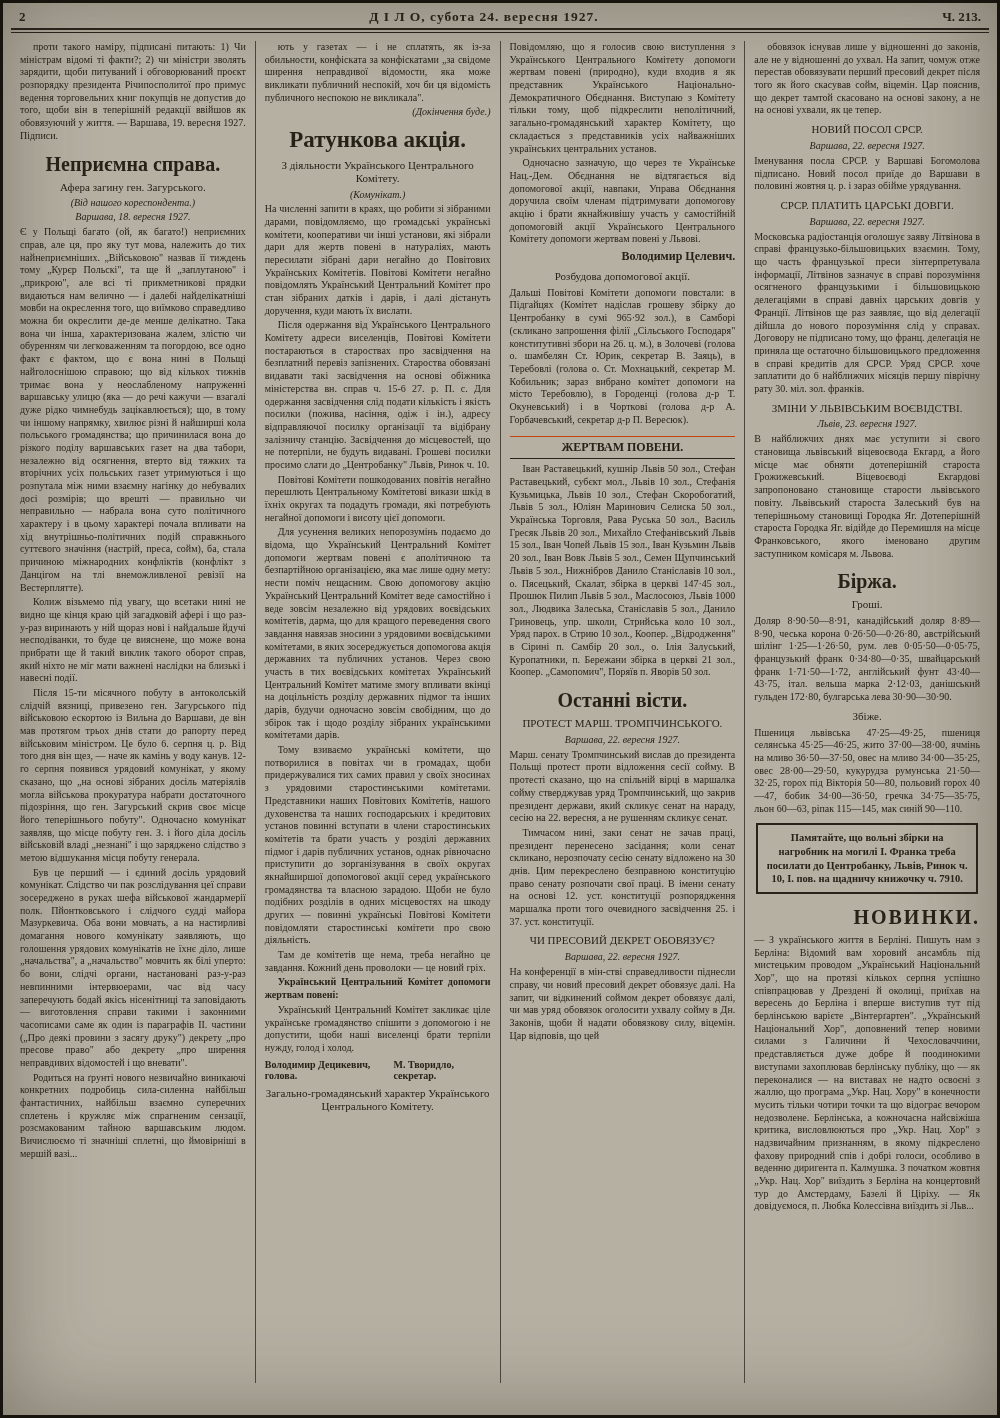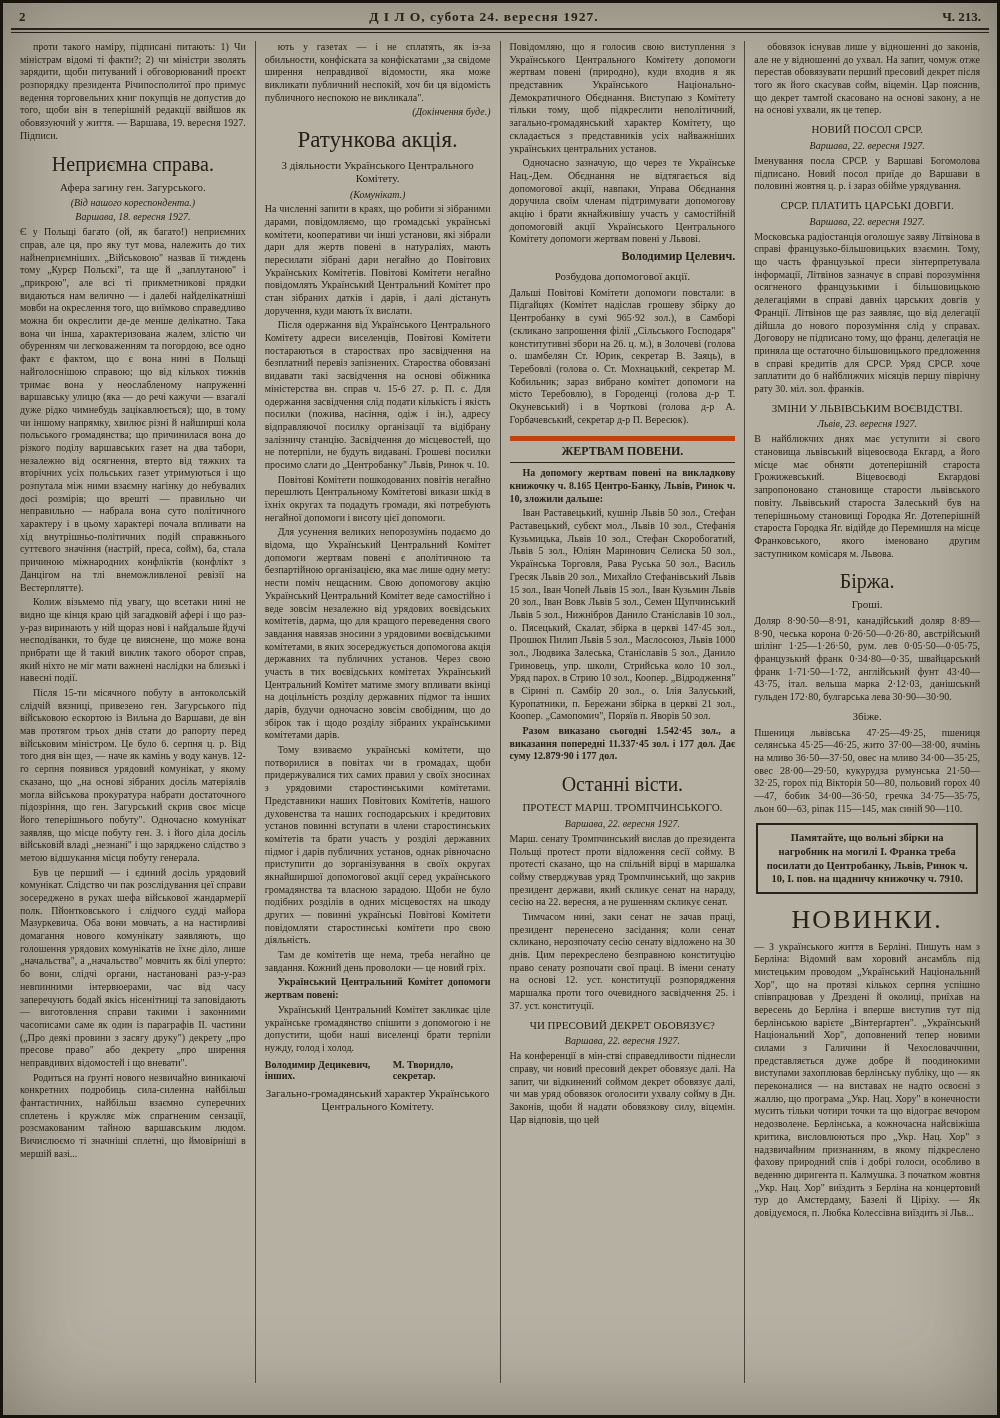--- a/index.html
+++ b/index.html
@@ -38,33 +38,33 @@
   }
   .col + .col{border-left:1px solid #4a453a;}
   p.body{
     font-size:10px;line-height:1.27;
     text-align:justify;text-indent:13px;
     margin:0 0 2px 0;
   }
   p.lead{text-indent:0;}
   p.bold-para{font-weight:bold;}
   h2.headline{
-    text-align:center;font-weight:normal;
+    text-align:center;font-weight:bold;
     font-size:20px;margin:10px 0 4px 0;line-height:1.1;
   }
   h2.headline-lg{font-size:23px;}
-  h2.headline-xl{font-size:26px;letter-spacing:2px;margin:12px 0 6px 0;}
+  h2.headline-xl{font-size:20px;letter-spacing:2px;margin:12px 0 6px 0;text-align:right;}
   h3.subhead{
     text-align:center;font-weight:normal;
     font-size:11px;margin:6px 0 3px 0;line-height:1.25;
   }
   h3.section-head{
     text-align:center;font-weight:bold;font-size:12px;
     margin:10px 0 4px 0;padding:3px 0;
-    border-top:5px solid #c2410c;border-bottom:1px solid #27221a;
+    border-top:1px solid #c2410c;border-bottom:1px solid #27221a;
   }
   .subhead-italic{
     text-align:center;font-style:italic;font-size:10px;margin:2px 0 3px 0;
   }
   .dateline{
     text-align:center;font-style:italic;font-size:10px;margin:2px 0 4px 0;
   }
   .note-right{
     text-align:right;font-style:italic;font-size:10px;margin:1px 0 0 0;
   }
@@ -113,35 +113,33 @@
         <div class="subhead-italic">(Комунікат.)</div>
         <p class="body lead">На численні запити в краях, що робити зі зібраними дарами, повідомляємо, що громадські українські комітети, кооперативи чи інші установи, які зібрали дари для жертв повені в натураліях, мають пересилати зібрані дари негайно до Повітових Українських Комітетів. Повітові Комітети негайно повідомлять Український Центральний Комітет про стан зібраних датків і дарів, і далі дістануть доручення, куди мають їх вислати.</p>
         <p class="body">Після одержання від Українського Центрального Комітету адреси виселенців, Повітові Комітети постараються в староствах про засвідчення на безплатний перевіз запізнених. Староства обовязані видавати такі засвідчення на основі обіжника міністерства вн. справ ч. 15-6 27. р. П. с. Для одержання засвідчення слід подати кількість і якість посилки (пожива, насіння, одіж і ін.), адресу відправляючої посилку організації та відібрану залізничу станцію. Засвідчення до місцевостей, що не потерпіли, не будуть видавані. Грошеві посилки просимо слати до „Центробанку" Львів, Ринок ч. 10.</p>
         <p class="body">Повітові Комітети пошкодованих повітів негайно перешлють Центральному Комітетові викази шкід в їхніх округах та подадуть громади, які потребують негайної допомоги і висоту цієї допомоги.</p>
         <p class="body">Для усунення великих непорозумінь подаємо до відома, що Український Центральний Комітет допомоги жертвам повені є аполітичною та безпартійною організацією, яка має лише одну мету: нести поміч нещасним. Свою допомогову акцію Український Центральний Комітет веде самостійно і веде зовсім незалежно від урядових воєвідських комітетів, дарма, що для кращого переведення свого завдання навязав зносини з урядовими воєвідськими комітетами, в яких зосереджується допомогова акція державних та публичних установ. Через свою участь в тих воєвідських комітетах Український Центральний Комітет матиме змогу впливати вкінці на доцільність розділу державних підмог та інших дарів, будучи одночасно зовсім свобідним, що до збірок так і щодо розділу зібраних українськими комітетами дарів.</p>
         <p class="body">Тому взиваємо українські комітети, що потворилися в повітах чи в громадах, щоби придержувалися тих самих правил у своїх зносинах з урядовими старостинськими комітетами. Представники наших Повітових Комітетів, нашого духовенства та наших господарських і кредитових установ повинні вступати в члени старостинських комітетів та брати участь у розділі державних підмог і дарів публичних установ, однак рівночасно приступити до зорганізування в своїх округах якнайширшої допомогової акції серед українського громадянства та власною зарадою. Щоби не було подібних розділів в одних місцевостях на шкоду других — повинні українські Повітові Комітети повідомляти старостинські комітети про свою діяльність.</p>
         <p class="body">Там де комітетів ще нема, треба негайно це завдання. Кожний день проволоки — це новий гріх.</p>
         <p class="body bold-para">Український Центральний Комітет допомоги жертвам повені:</p>
         <p class="body">Український Центральний Комітет закликає ціле українське громадянство спішити з допомогою і не допустити, щоби наші виселенці брати терпіли нужду, голод і холод.</p>
         <div class="sig-row">
-          <span>Володимир Децикевич, інших.</span>
+          <span>Володимир Децикевич, голова.</span>
           <span>М. Творидло, секретар.</span>
         </div>
         <h3 class="subhead">Загально-громадянський характер Українського Центрального Комітету.</h3>
       </div>
       <div class="col">
         <p class="body lead">Повідомляю, що я голосив свою виступлення з Українського Центрального Комітету допомоги жертвам повені (природно), куди входив я як представник Українського Національно-Демократичного Обєднання. Виступаю з Комітету тільки тому, щоб підкреслити неполітичний, загально-громадянський характер Комітету, що складається з представників усіх найважніших українських центральних установ.</p>
         <p class="body">Одночасно зазначую, що через те Українське Нац.-Дем. Обєднання не відтягається від допомогової акції, навпаки, Управа Обєднання доручила своїм членам підтримувати допомогову акцію і брати якнайживішу участь у самостійній допомоговій акції Українського Центрального Комітету допомоги жертвам повені у Львові.</p>
         <div class="sig-right">Володимир Целевич.</div>
         <h3 class="subhead">Розбудова допомогової акції.</h3>
         <p class="body lead">Дальші Повітові Комітети допомоги повстали: в Підгайцях (Комітет надіслав грошеву збірку до Центробанку в сумі 965·92 зол.), в Самборі (скликано запрошення філії „Сільського Господаря" конститутивні збори на 26. ц. м.), в Золочеві (голова о. шамбелян Ст. Юрик, секретар В. Заяць), в Теребовлі (голова о. Ст. Мохнацький, секретар М. Кобильник; зараз вибрано комітет допомоги на місто Теребовлю), в Городенці (голова д-р Т. Окуневський) і в Чорткові (голова д-р А. Горбачевський, секретар д-р П. Вересюк).</p>
         <h3 class="section-head">ЖЕРТВАМ ПОВЕНИ.</h3>
-        <p class="body bold-para">На допомогу жертвам повені на викладкову книжочку ч. 8.165 Центро-Банку, Львів, Ринок ч. 10, зложили дальше:</p>
         <p class="body">Іван Раставецький, кушнір Львів 50 зол., Стефан Раставецький, субєкт мол., Львів 10 зол., Стефанія Кузьмицька, Львів 10 зол., Стефан Скоробогатий, Львів 5 зол., Юліян Маринович Селиска 50 зол., Українська Торговля, Рава Руська 50 зол., Василь Гресяк Львів 20 зол., Михайло Стефанівський Львів 15 зол., Іван Чопей Львів 15 зол., Іван Кузьмин Львів 20 зол., Іван Вовк Львів 5 зол., Семен Щупчинський Львів 5 зол., Нижнібров Данило Станіславів 10 зол., о. Пясецький, Скалат, збірка в церкві 147·45 зол., Прошюк Пилип Львів 5 зол., Маслосоюз, Львів 1000 зол., Людвика Залеська, Станіславів 5 зол., Данило Гриновець, упр. школи, Стрийська коло 10 зол., Уряд парох. в Стрию 10 зол., Коопер. „Відродження" в Сірині п. Самбір 20 зол., о. Ілія Залуський, Куропатники, п. Бережани збірка в церкві 21 зол., Коопер. „Самопомич", Поряїв п. Яворів 50 зол.</p>
-        <p class="body bold-para">Разом виказано сьогодні 1.542·45 зол., а виказання попередні 11.337·45 зол. і 177 дол. Дає суму 12.879·90 і 177 дол.</p>
         <h2 class="headline">Останні вісти.</h2>
         <h3 class="subhead">ПРОТЕСТ МАРШ. ТРОМПЧИНСЬКОГО.</h3>
         <div class="dateline">Варшава, 22. вересня 1927.</div>
         <p class="body lead">Марш. сенату Тромпчинський вислав до президента Польщі протест проти відложення сесії сойму. В протесті сказано, що на спільній вірці в маршалка сойму стверджував уряд Тромпчинський, що закрив президент держави, який скликує сенат на нараду, сесію на 22. вересня, а не рушенням скликує сенат.</p>
         <p class="body">Тимчасом нині, заки сенат не зачав праці, президент перенесено засідання; коли сенат скликано, нерозпочату сесію сенату відложено на 30 днів. Цим перекреслено безправною конституцію право сенату розпочати свої праці. В імени сенату на основі 12. уст. конституції розпорядження маршалка проти того очевидного засвідчення 25. і 37. уст. конституції.</p>
         <h3 class="subhead">ЧИ ПРЕСОВИЙ ДЕКРЕТ ОБОВЯЗУЄ?</h3>
         <div class="dateline">Варшава, 22. вересня 1927.</div>
         <p class="body lead">На конференції в мін-стві справедливости піднесли справу, чи новий пресовий декрет обовязує далі. На запит, чи відкинений соймом декрет обовязує далі, чи мав уряд обовязок оголосити ухвалу сойму в Дн. Законів, щоби й надати обовязкову силу, віцемін. Цар відповів, що цей</p>
       </div>
       <div class="col">

